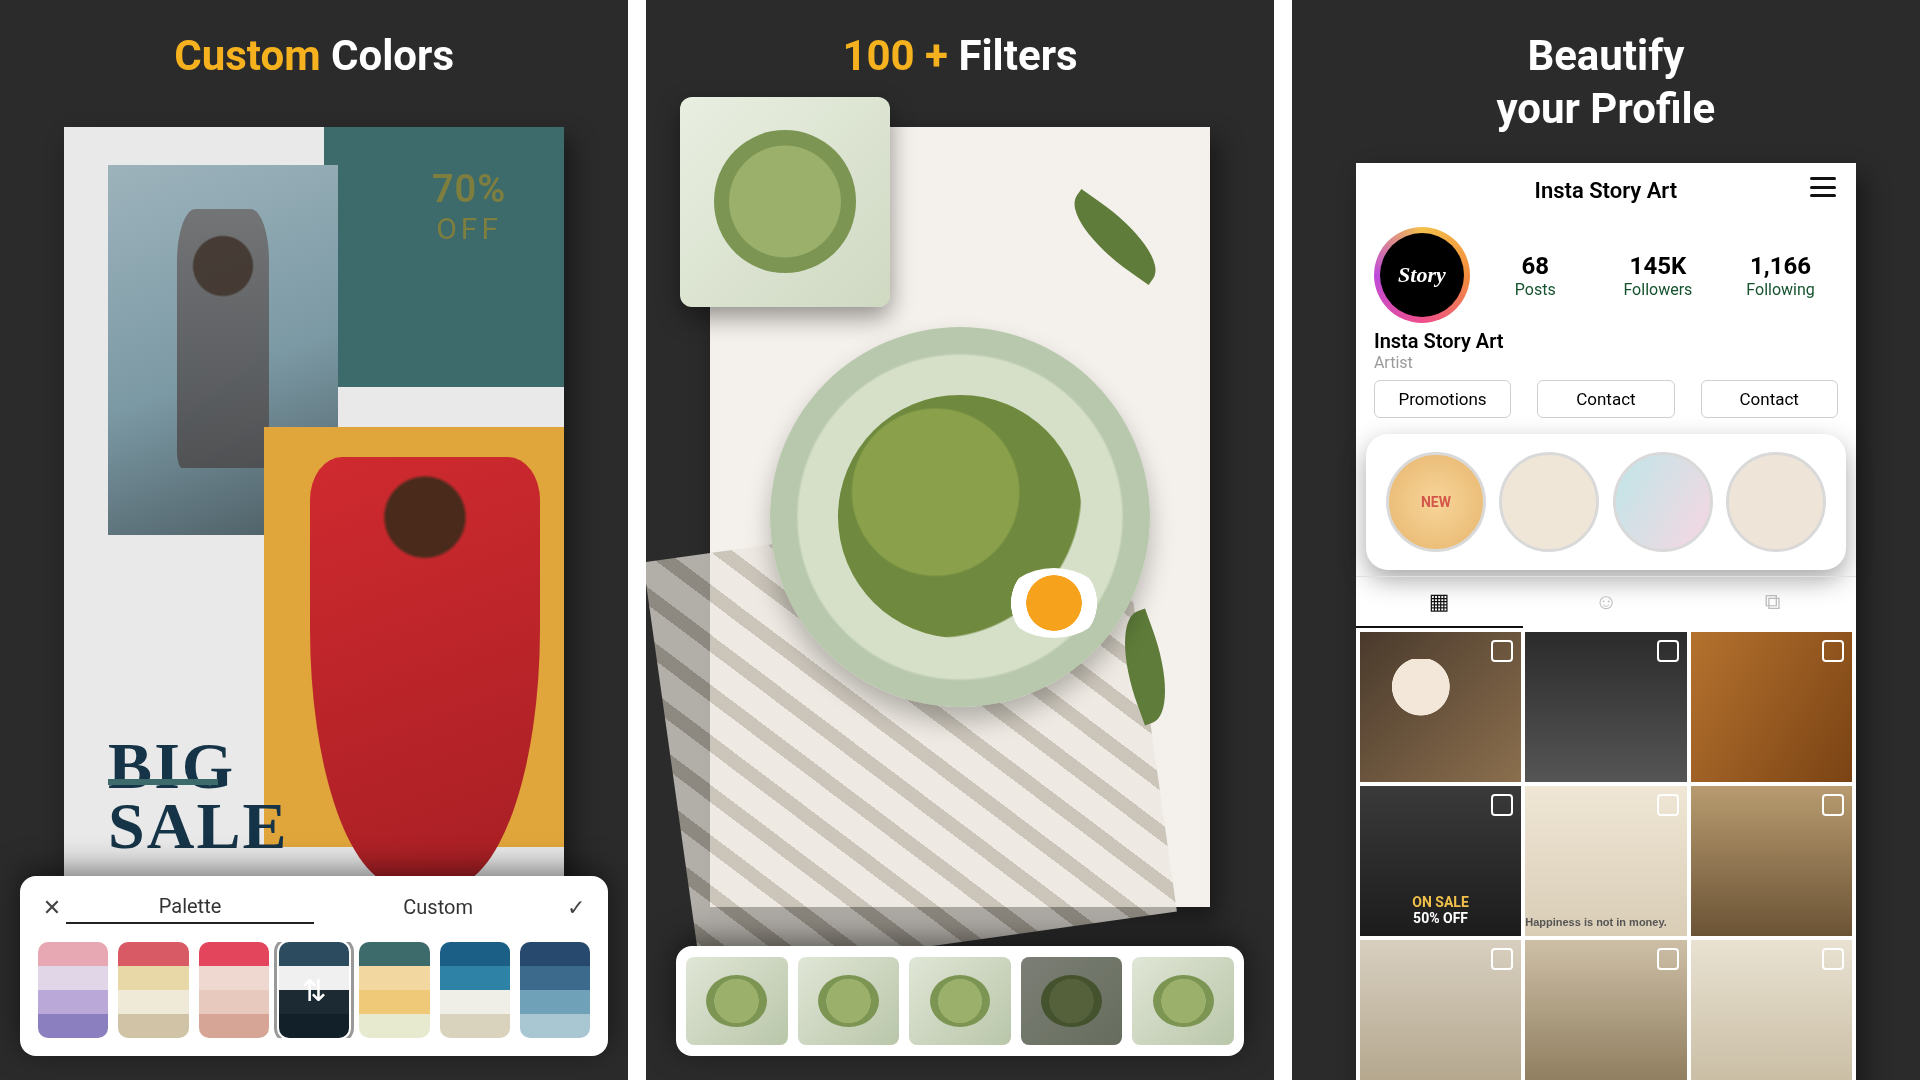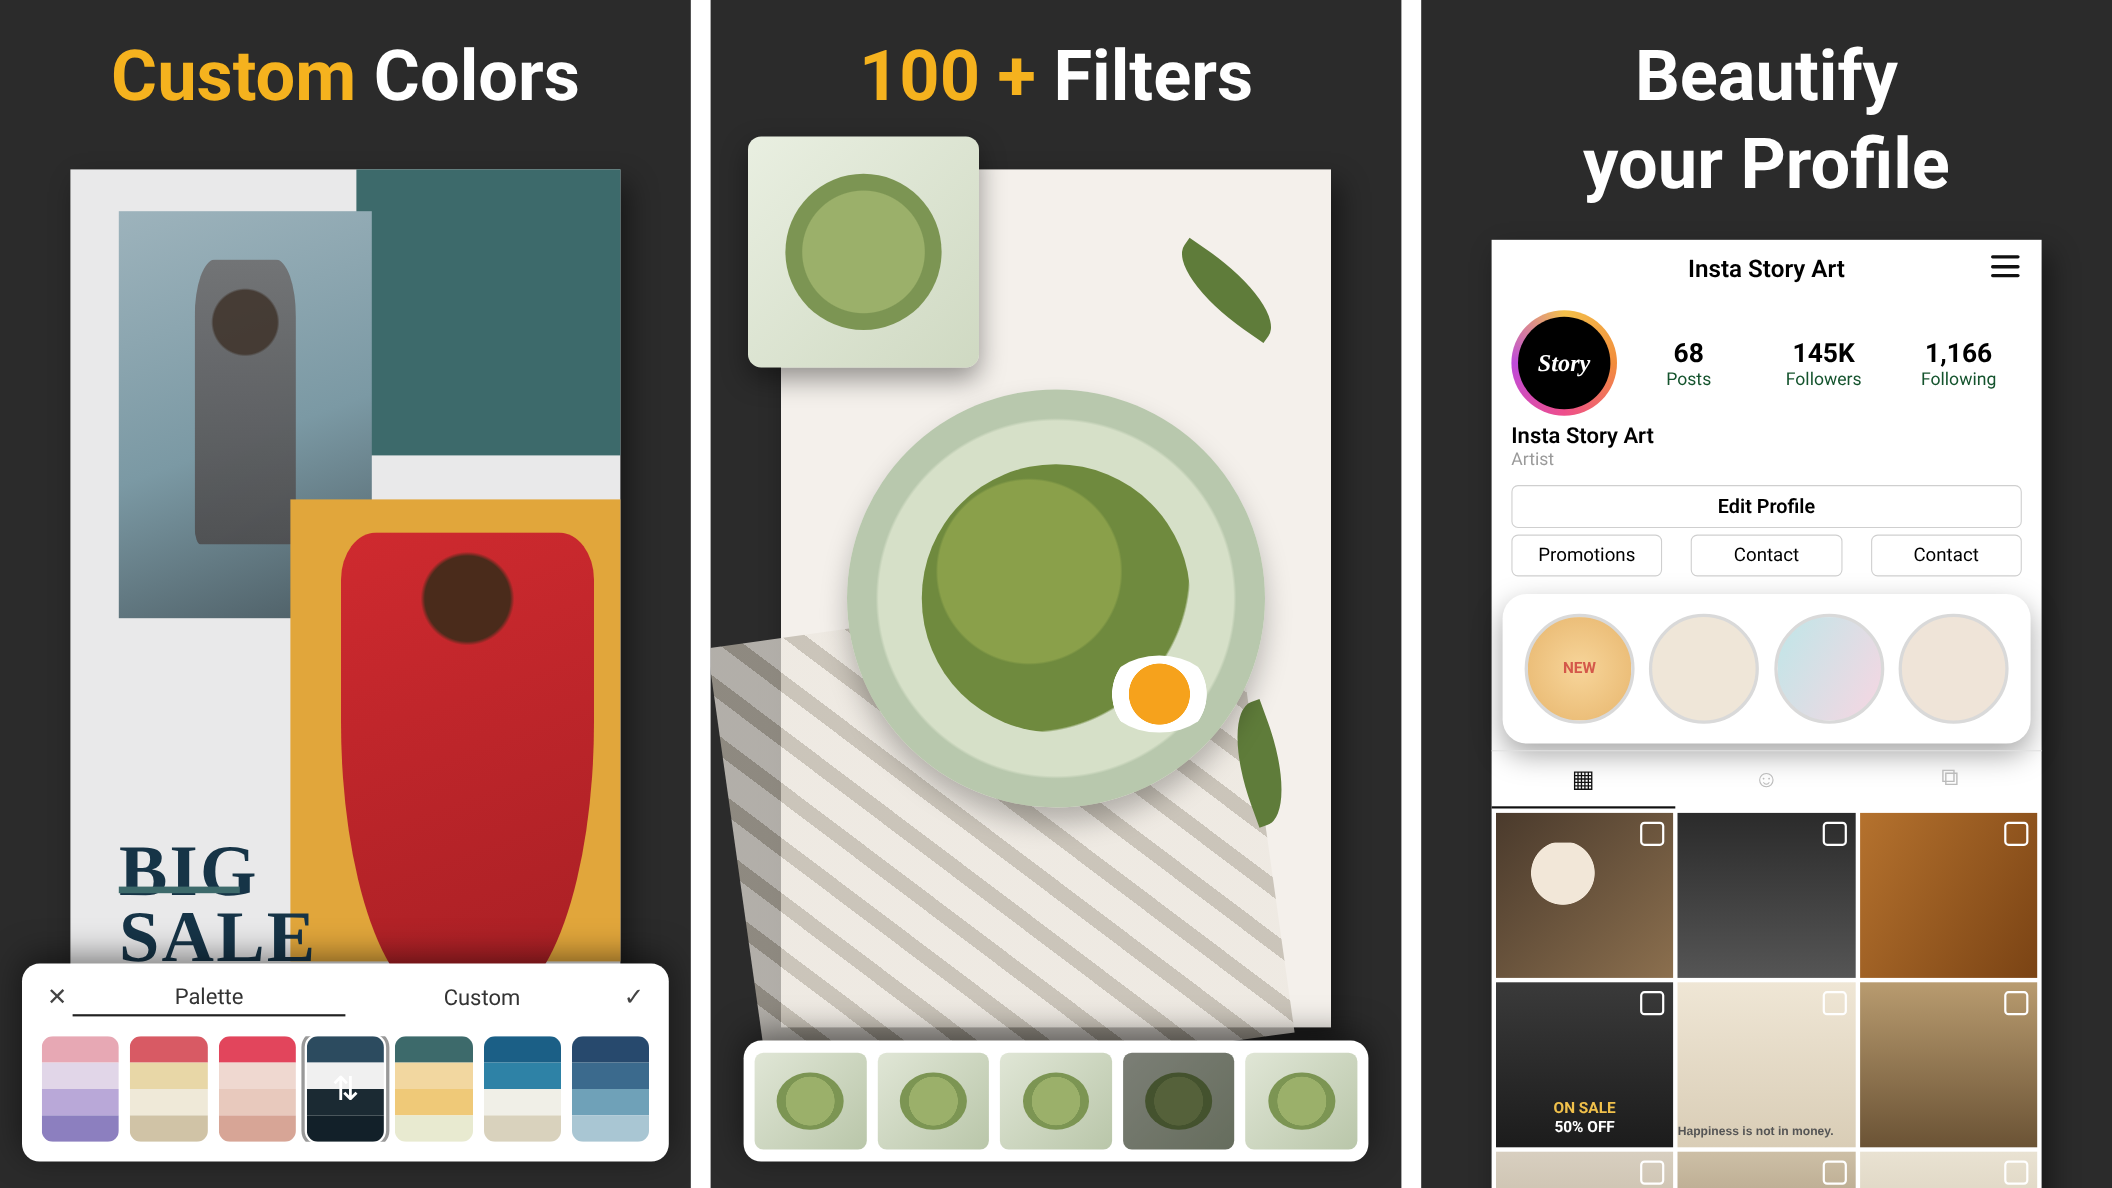--- a/index.html
+++ b/index.html
@@ -1,19 +1,19 @@
 <!DOCTYPE html>
 <html><head>
 <meta charset="utf-8">
 <style>
   * { margin:0; padding:0; box-sizing:border-box; font-family: -apple-system, BlinkMacSystemFont, "Segoe UI", Roboto, Helvetica, Arial, sans-serif; }
   body { width:1920px; height:1080px; background:#fff; display:flex; justify-content:space-between; }
   .panel { width:33.33%; height:100%; background:#2b2b2b; position:relative; overflow:hidden; display:flex; flex-direction:column; align-items:center; }
   .gap { width:18px; background:#fff; height:100%; }
-  .headline { color:#fff; font-size:64px; font-weight:700; text-align:center; margin-top:30px; line-height:1.25; }
+  .headline { color:#fff; font-size:42px; font-weight:700; text-align:center; margin-top:30px; line-height:1.25; }
   .headline .accent { color:#f5b21e; }
   
   .canvas1 { background:#e9e9ea; width:500px; height:780px; margin-top:44px; box-shadow:8px 12px 24px rgba(0,0,0,.45); position:relative; }
   .c1-topright { position:absolute; top:0; right:0; width:240px; height:260px; background:#3d6a6b; }
   .c1-discount { position:absolute; top:40px; right:30px; width:130px; text-align:center; }
   .c1-discount .pct { font-size:38px; color:#7e7e3f; font-weight:600; letter-spacing:1px; }
   .c1-discount .off { font-size:30px; color:#7e7e3f; letter-spacing:4px; }
   .c1-man { position:absolute; top:38px; left:44px; width:230px; height:370px; background:linear-gradient(160deg,#9db3bc 0%,#7b99a4 55%,#4b5b62 100%); }
   .c1-man::after{content:"";position:absolute;left:30%;top:12%;width:40%;height:70%;background:radial-gradient(circle at 50% 22%, #3a2a20 0 14%, transparent 15%), linear-gradient(#6d6b6c,#4c4a4b); border-radius:20% 20% 6% 6%; opacity:.85;}
   .c1-woman-bg { position:absolute; right:0; top:300px; width:300px; height:420px; background:#e1a63b; }
@@ -92,20 +92,24 @@
 
 <div class="wrapper">
 
 <div class="panel">
   <div class="headline">
     <span class="accent">Custom</span><span> Colors</span>
   </div>
   <div class="canvas1">
     <div class="c1-topright"></div>
     <div class="c1-man"></div>
+    <div class="c1-discount">
+      <div class="pct">70%</div>
+      <div class="off">OFF</div>
+    </div>
     <div class="c1-woman-bg"></div>
     <div class="c1-woman"></div>
     <div class="c1-big">BIG</div>
     <div class="c1-rule"></div>
     <div class="c1-sale">SALE</div>
   </div>
 
   <div class="palette-sheet">
     <div class="ps-tabs">
       <div class="ps-x">✕</div>
@@ -211,21 +215,20 @@
             <div class="n">145K</div>
             <div class="l">Followers</div>
           </div>
       <div class="stat">
             <div class="n">1,166</div>
             <div class="l">Following</div>
           </div>
     </div>
     <div class="ig-name">Insta Story Art</div>
     <div class="ig-sub">Artist</div>
-    <div class="ig-btn">Edit Profile</div>
     <div class="ig-btn-row">
       <div class="b">Promotions</div>
       <div class="b">Contact</div>
       <div class="b">Contact</div>
     </div>
     <div class="hl-card">
       <div class="hl hl1">NEW</div>
       <div class="hl hl2"></div>
       <div class="hl hl3"></div>
       <div class="hl hl4"></div>

